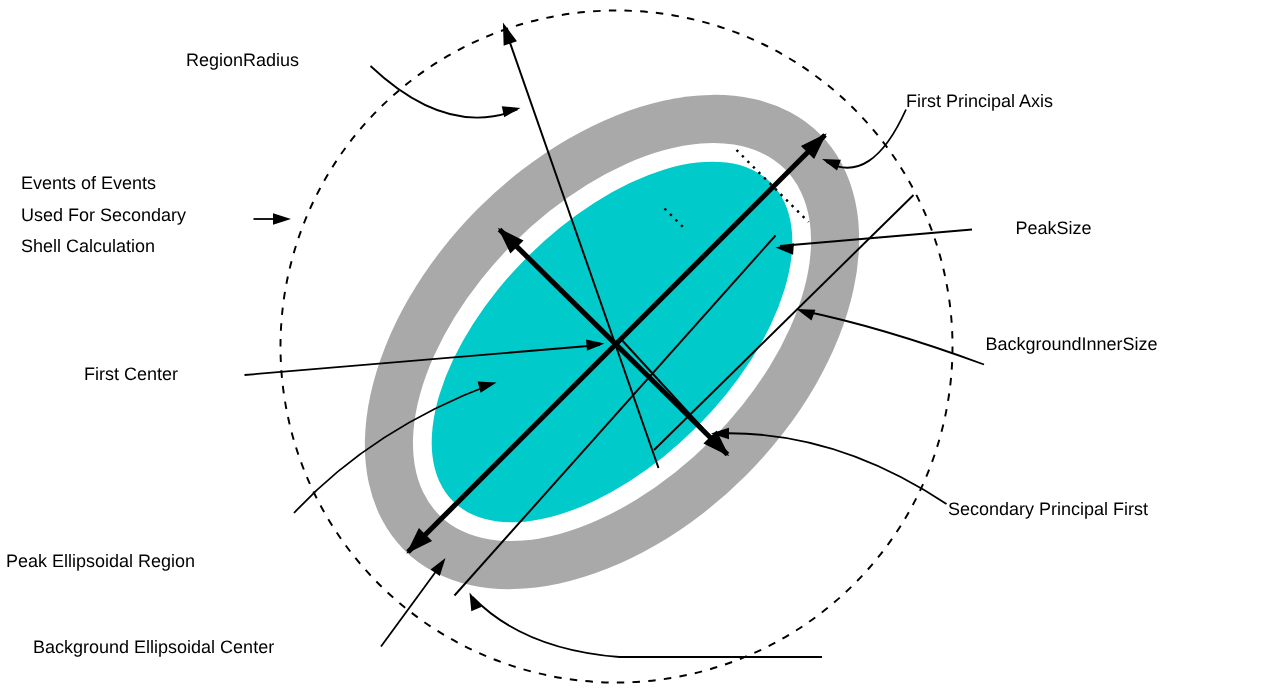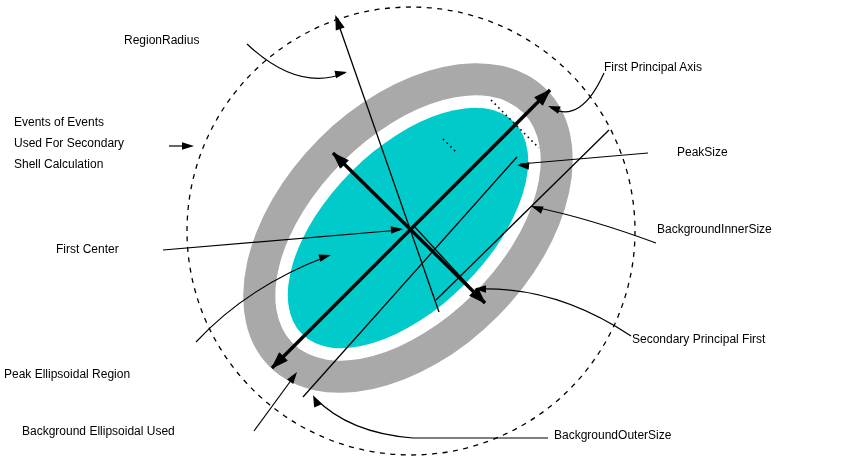--- a/index.html
+++ b/index.html
@@ -90,21 +90,20 @@
   </div>
 
   <div class="lbl" style="left:604px; top:57px;">First Principal Axis</div>
 
   <div class="lbl" style="left:649px; top:142px;margin-left:28px;">PeakSize</div>
 
   <div class="lbl" style="left:657px; top:219px;">BackgroundInnerSize</div>
 
   <div class="lbl" style="left:632px; top:329px;">Secondary Principal First</div>
 
-  <div class="lbl" style="left:554px; top:425px;">BackgroundOuterSize</div>
 
-  <div class="lbl" style="left:22px; top:421px;">Background Ellipsoidal Used</div>
+  <div class="lbl" style="left:22px; top:421px;">Background Ellipsoidal Center</div>
 
   <div class="lbl" style="left:4px; top:332px;margin-top:32px;">Peak Ellipsoidal Region</div>
 
   <div class="lbl" style="left:56px; top:239px;">First Center</div>
 
 </div>
 
 </body></html>

